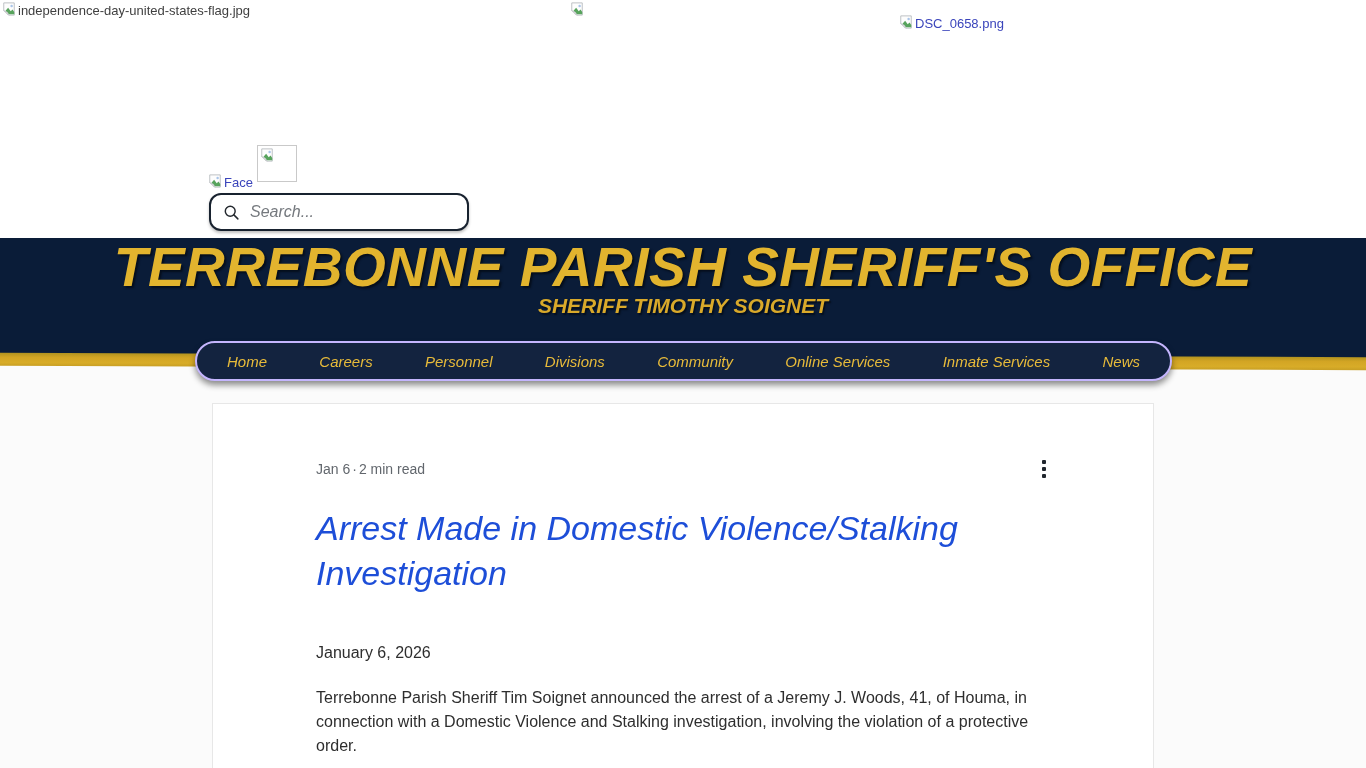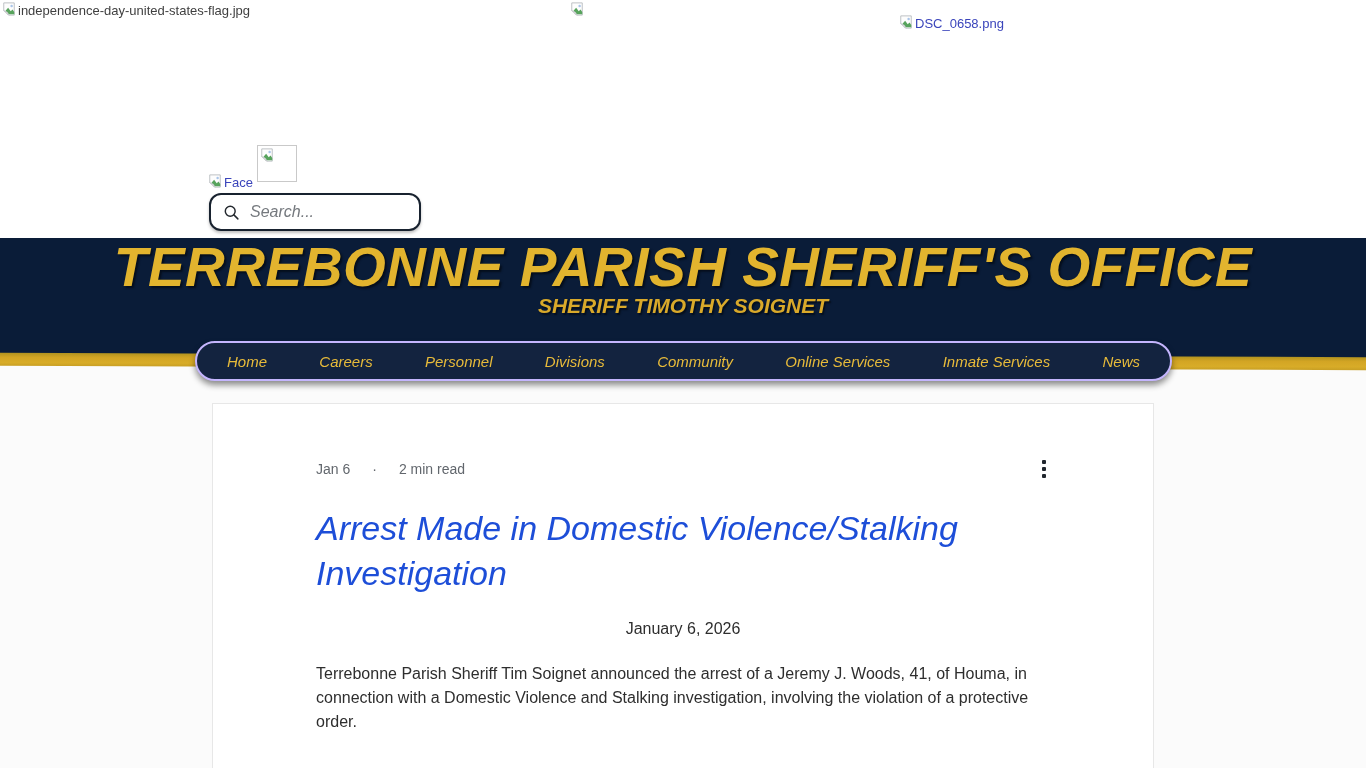--- a/index.html
+++ b/index.html
@@ -24,21 +24,21 @@
 
   .empty-img-box {
     position: absolute; left: 257px; top: 145px;
     width: 40px; height: 37px;
     border: 1px solid #c9c9c9; background: #ffffff;
     padding: 2px;
   }
 
   .search-bar {
     position: absolute; left: 209px; top: 193px;
-    width: 212px; height: 38px;
+    width: 260px; height: 38px;
     background: #ffffff;
     border: 2px solid #18222f;
     border-radius: 12px;
     display: flex; align-items: center;
     padding: 0 10px 0 12px;
     box-shadow: 0 2px 3px rgba(0,0,0,0.25);
   }
   .search-bar input {
     border: none; outline: none; flex: 1; min-width: 0;
     font-family: "Liberation Sans", sans-serif;
@@ -105,35 +105,34 @@
     width: 942px; margin: 0 auto;
     background: #ffffff;
     border: 1px solid #e7e7e7;
     min-height: 430px;
     padding: 52px 103px 40px 103px;
   }
   .meta-row {
     display: flex; align-items: center; justify-content: space-between;
     color: #62676d; font-size: 14px;
   }
-  .meta-left { display: flex; align-items: center; gap: 22px; }
+  .meta-left { display: flex; align-items: center; gap: 2px; }
   .more-btn {
     border: none; background: transparent; cursor: pointer;
     display: flex; flex-direction: column; gap: 3px; padding: 4px;
   }
   .more-btn span { width: 4px; height: 4px; background: #20262e; border-radius: 1px; }
   .article-title {
     margin-top: 24px;
     font-size: 34px; line-height: 45px;
     font-style: italic; font-weight: 400;
     color: #1d4ed8;
   }
   .article-date {
-    margin-top: 24px;
-    text-align: center;
+    margin-top: 48px;
     font-size: 16px; color: #2e2e2e;
   }
   .article-body {
     margin-top: 24px;
     font-size: 16px; line-height: 24px; color: #2e2e2e;
   }
 </style>
 </head>
 <body>
 

